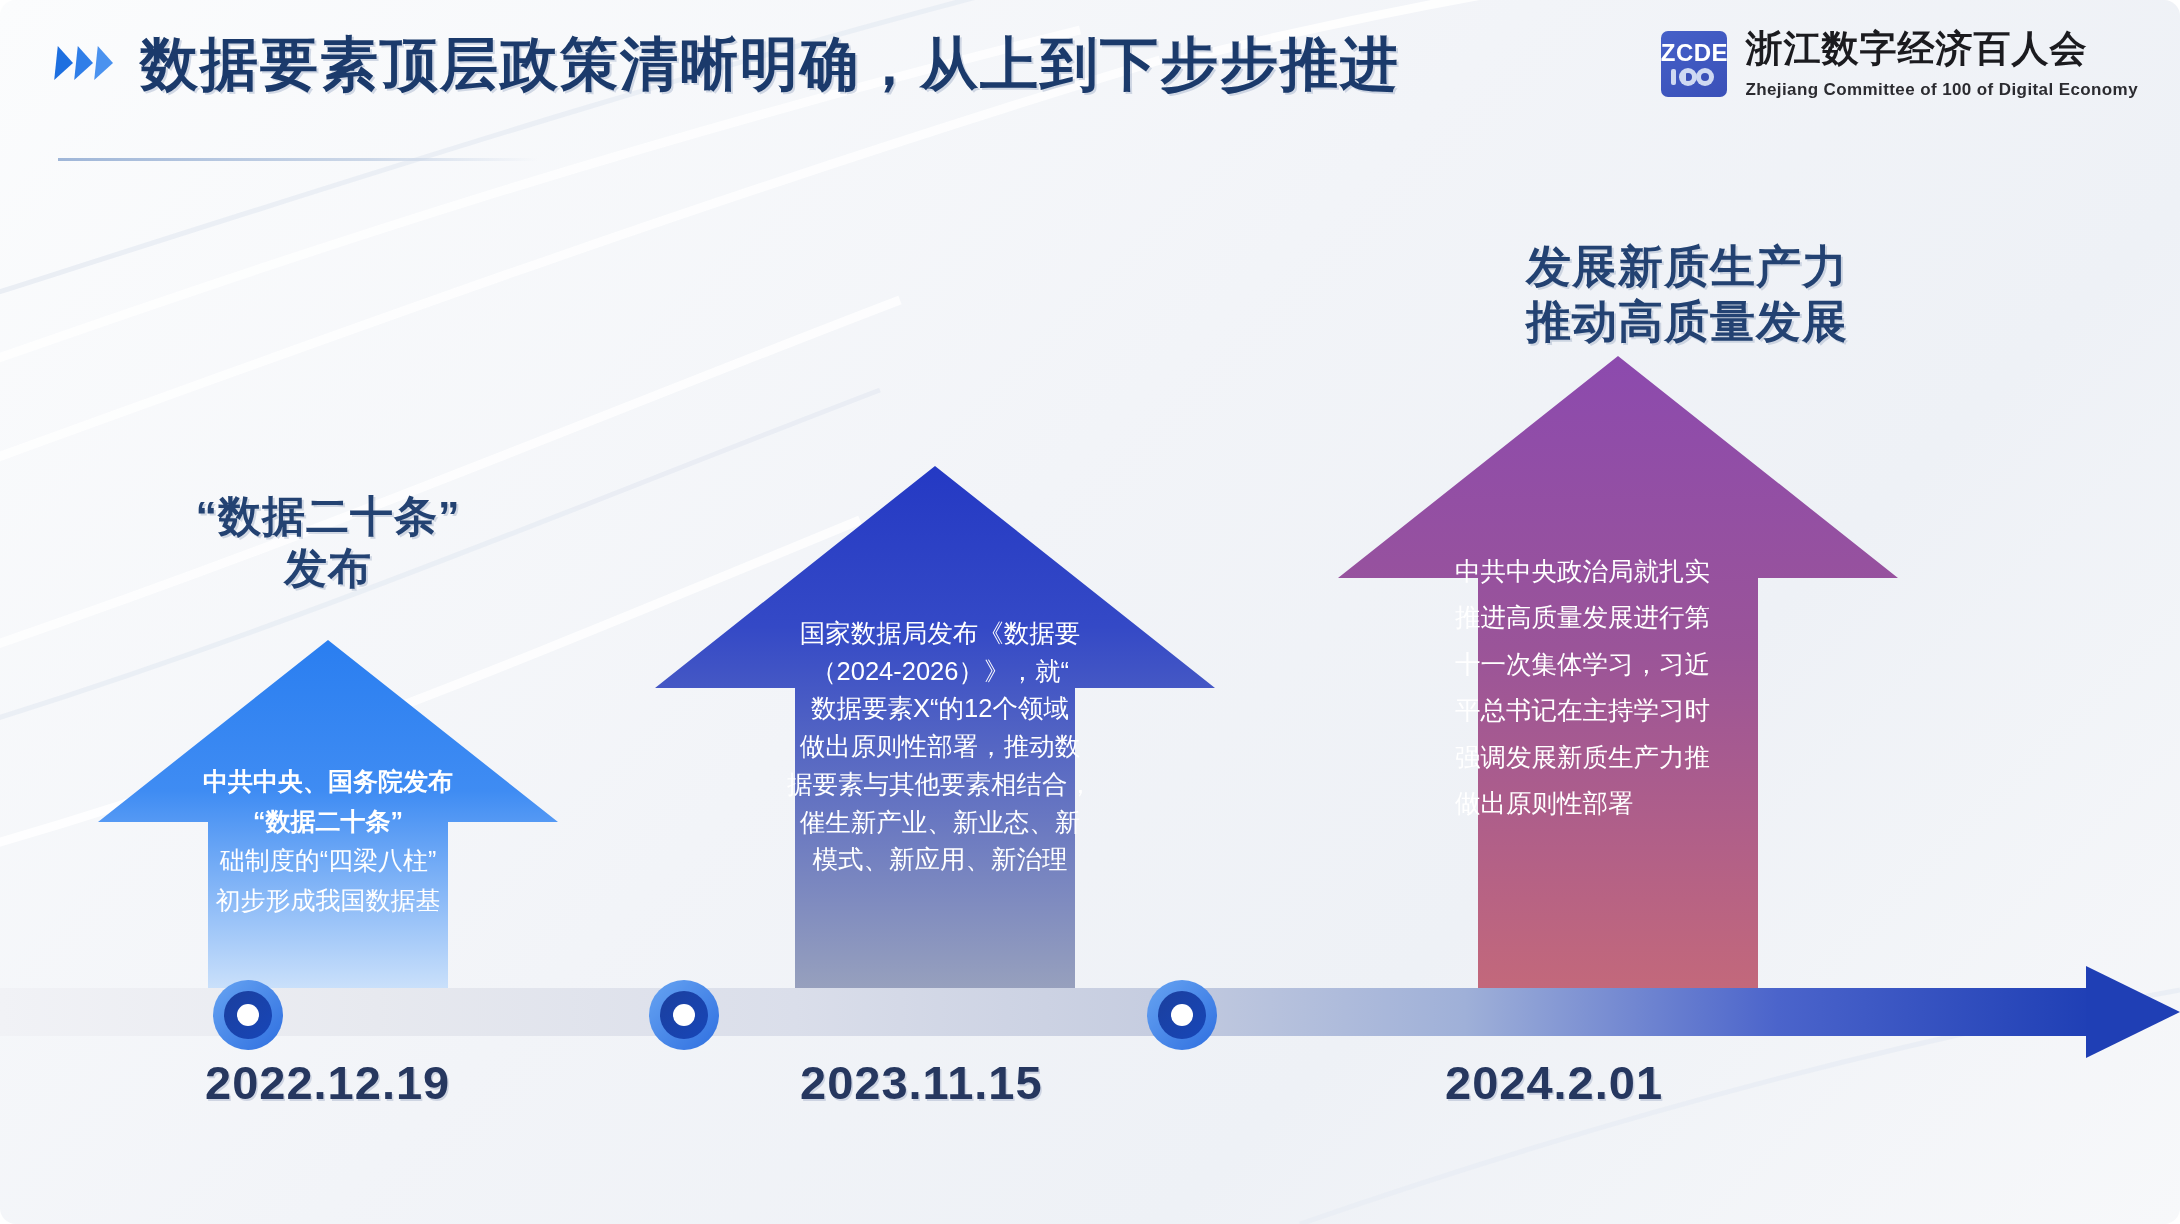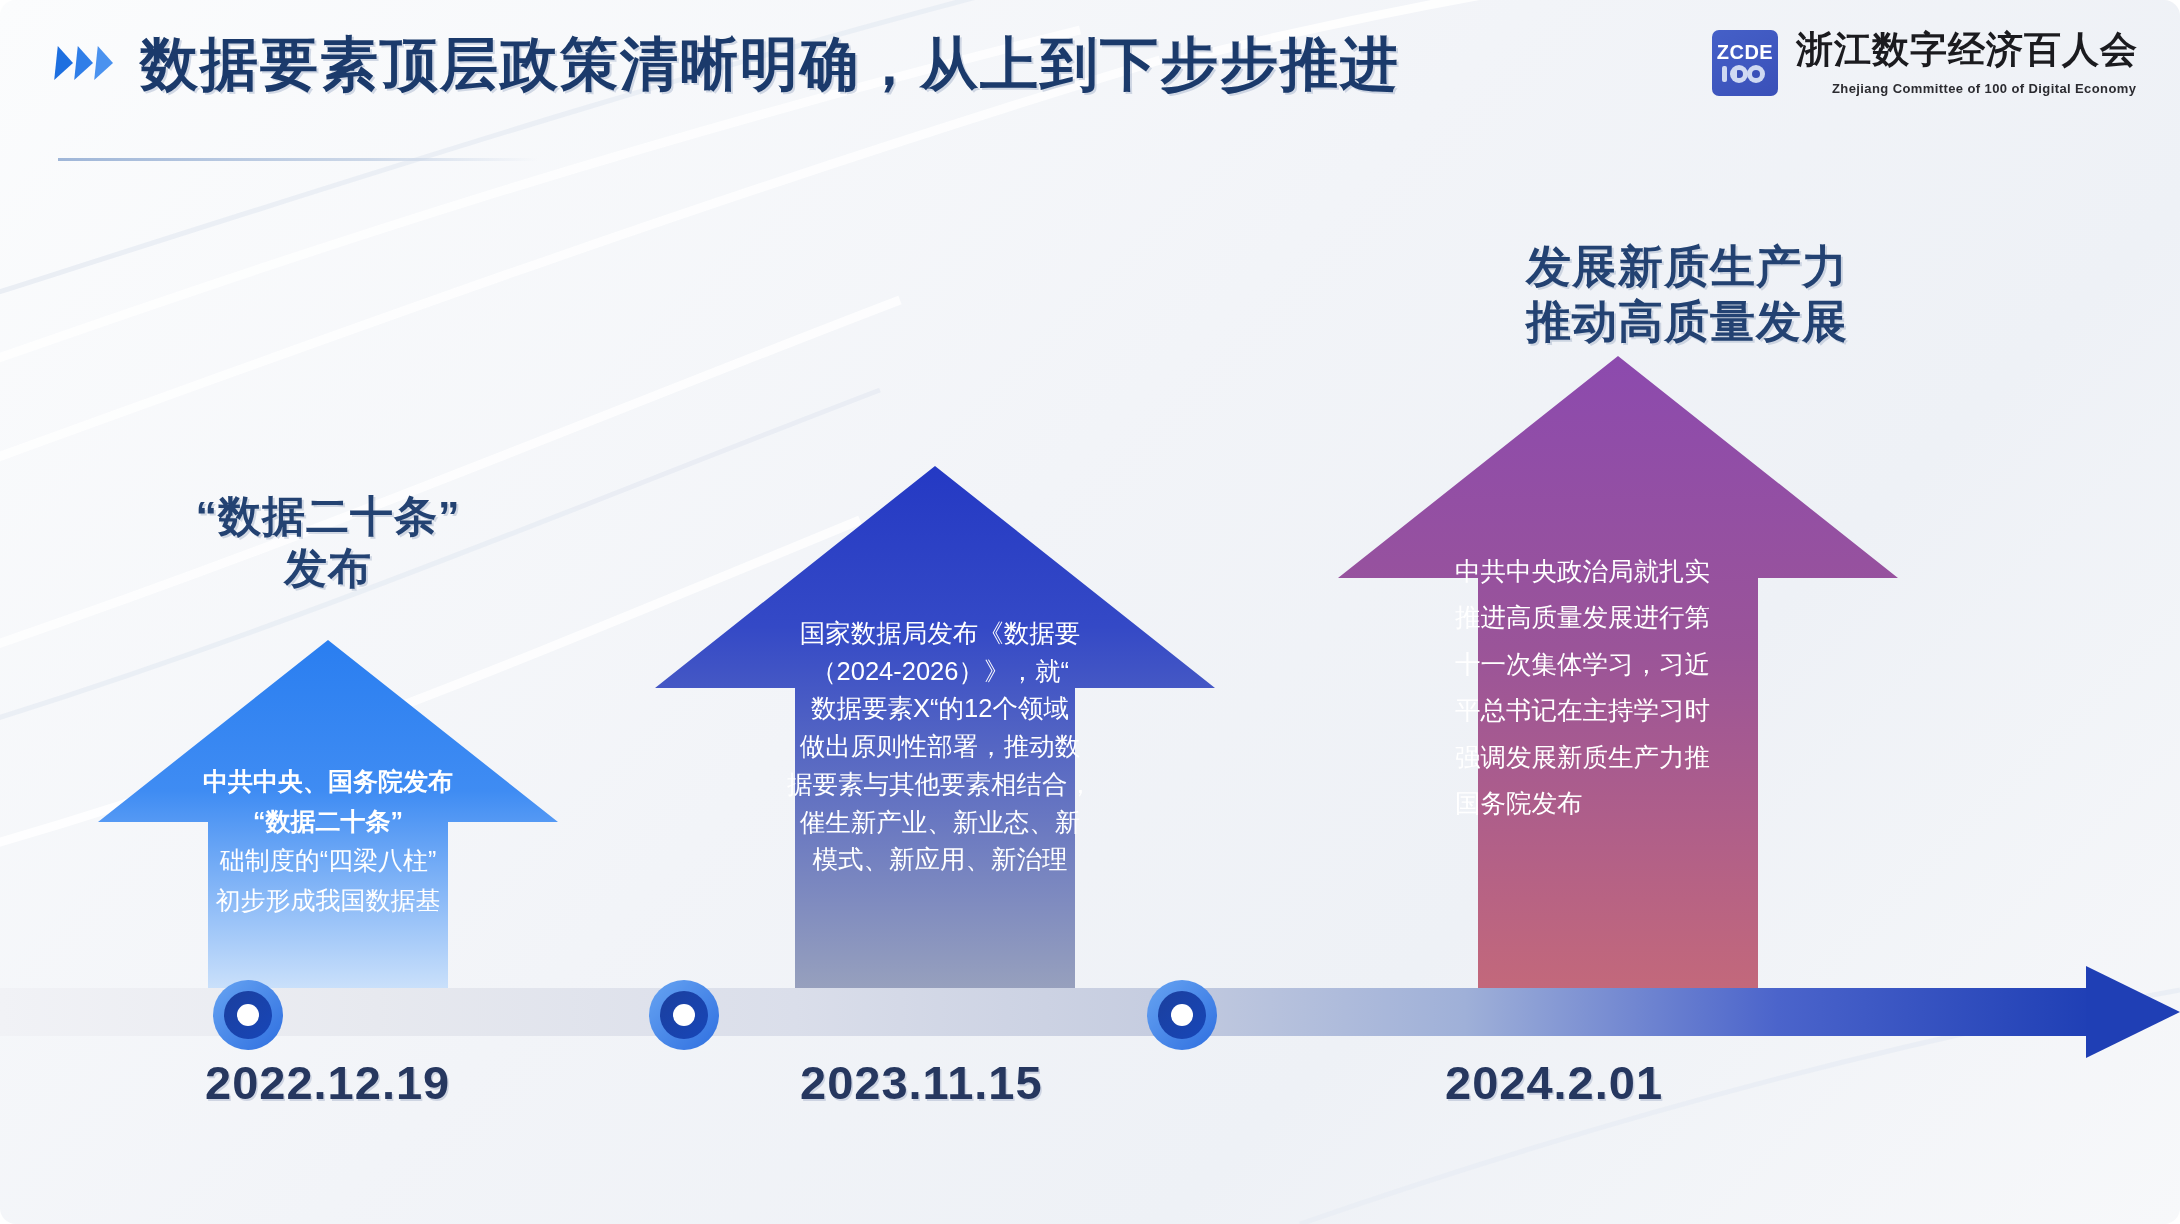--- a/index.html
+++ b/index.html
@@ -63,36 +63,36 @@
     display: flex; align-items: center; gap: 18px;
   }
   #logo-mark {
     position: relative;
     width: 66px; height: 66px; border-radius: 7px;
     background: linear-gradient(150deg, #4560c8 0%, #3a50b8 100%);
     display: flex; flex-direction: column; align-items: center; justify-content: center;
     flex: none;
   }
   #logo-mark .zcde {
-    color: #ffffff; font-size: 20px; font-weight: 700;
+    color: #ffffff; font-size: 24px; font-weight: 700;
     letter-spacing: 0.5px; line-height: 1;
     margin-bottom: 1px;
   }
   #logo-mark .hundred {
     position: relative; width: 48px; height: 22px;
   }
   #logo-mark .hundred svg { display: block; }
   #logo-text { display: flex; flex-direction: column; gap: 14px; }
   #logo-cn {
     font-size: 37px; font-weight: 700; color: #1b1b1f;
     letter-spacing: 1px; line-height: 1; white-space: nowrap;
   }
   #logo-en {
-    font-size: 13px; font-weight: 700; color: #2b2b30;
-    letter-spacing: 0.4px; line-height: 1; white-space: nowrap; margin-left: 36px;
+    font-size: 17px; font-weight: 700; color: #2b2b30;
+    letter-spacing: 0.4px; line-height: 1; white-space: nowrap;
   }
 
   
   #timeline {
     position: absolute; left: 0; top: 966px; width: 2180px; height: 110px;
   }
   #timeline svg { display: block; }
 
   .node {
     position: absolute;
@@ -302,21 +302,21 @@
       </svg>
     </div>
   </div>
 
   <div id="arrow3-body" class="arrow-body">
     <span class="ln">中共中央政治局就扎实</span>
     <span class="ln">推进高质量发展进行第</span>
     <span class="ln">十一次集体学习，习近</span>
     <span class="ln">平总书记在主持学习时</span>
     <span class="ln">强调发展新质生产力推</span>
-    <span class="ln">国务院发布</span>
+    <span class="ln">做出原则性部署</span>
   </div>
 
   <div id="timeline">
     <svg width="2180" height="110" viewBox="0 0 2180 110" xmlns="http://www.w3.org/2000/svg">
       <defs>
         <linearGradient id="axisg" x1="0" y1="0" x2="1" y2="0">
           <stop offset="0%" stop-color="#f1f2f6"></stop>
           <stop offset="18%" stop-color="#e7e9ef"></stop>
           <stop offset="38%" stop-color="#dadeea"></stop>
           <stop offset="55%" stop-color="#c6cde0"></stop>

